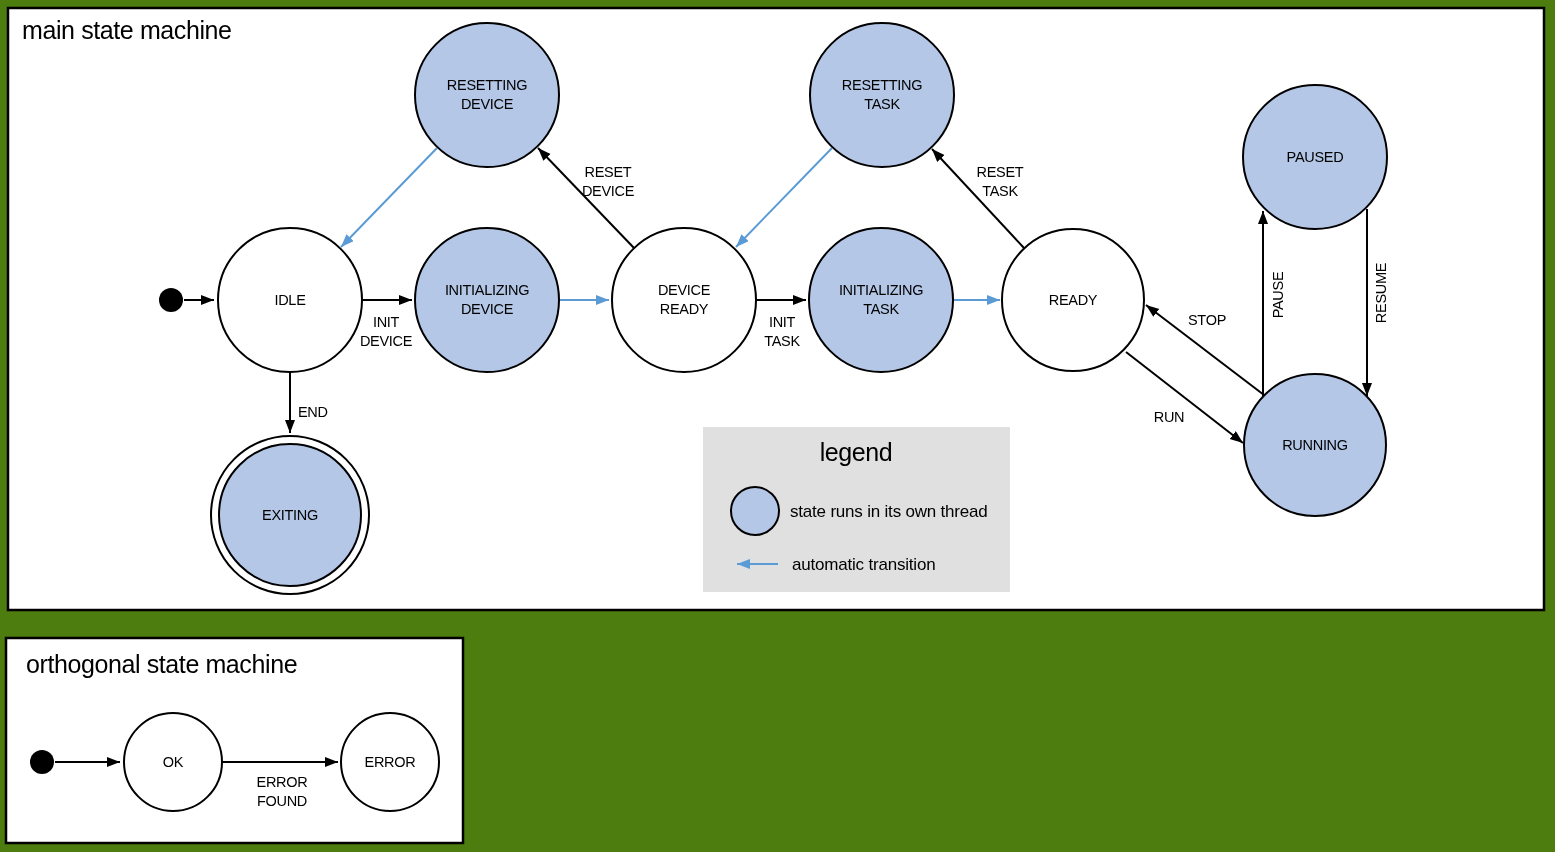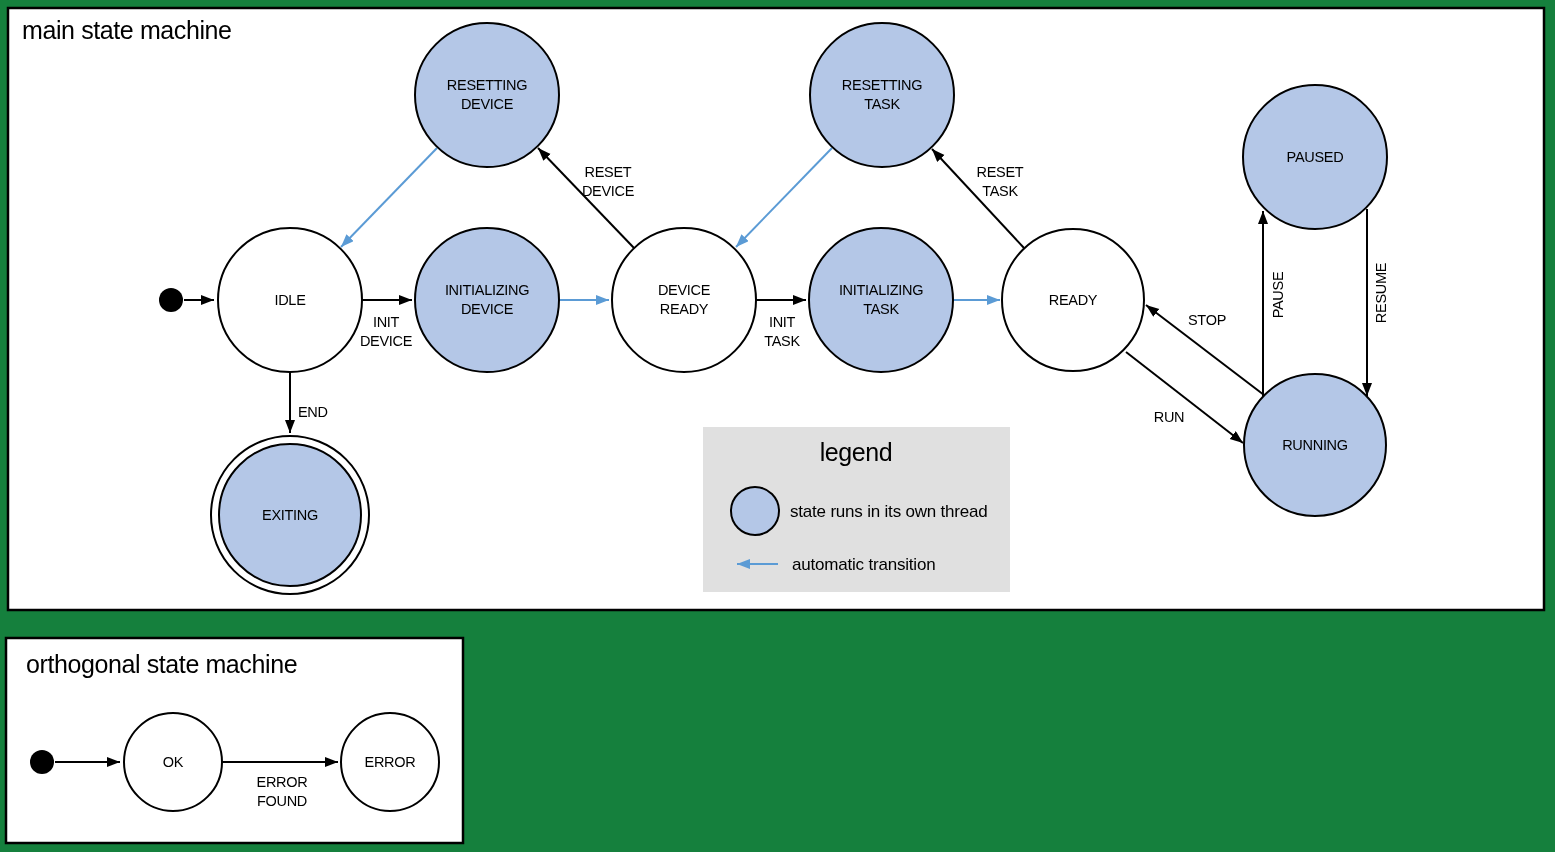--- a/index.html
+++ b/index.html
@@ -1,16 +1,16 @@
 <!DOCTYPE html>
 <html><head>
 <meta charset="utf-8">
 <style>
   html,body { margin:0; padding:0; background:#ffffff; }
-  .stage { position:relative; width:1555px; height:852px; background:#15803d; }
+  .stage { position:relative; width:1555px; height:852px; background:#4d7c0f; }
   svg { display:block; }
   svg text { font-family:"Liberation Sans", sans-serif; fill:#000000; }
   .frame-title { font-size:25px; letter-spacing:-0.4px; }
   .state-lbl { font-size:14.5px; letter-spacing:-0.3px; text-anchor:middle; }
   .trans-lbl { font-size:14.5px; letter-spacing:-0.3px; text-anchor:middle; }
   .trans-lbl-start { font-size:14.5px; letter-spacing:-0.3px; text-anchor:start; }
   .legend-title { font-size:25px; letter-spacing:-0.4px; text-anchor:middle; }
   .legend-text { font-size:17px; letter-spacing:-0.2px; }
   .edge { stroke:#000000; stroke-width:2; fill:none; }
   .node { stroke:#000000; stroke-width:2; }

